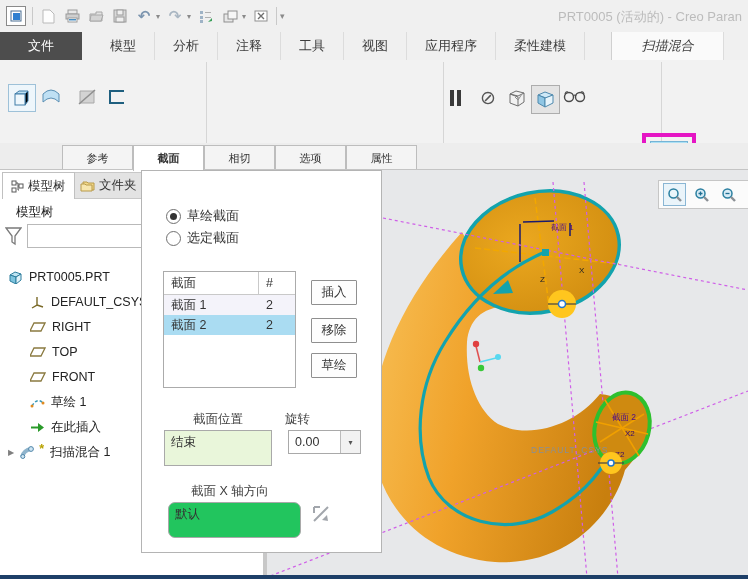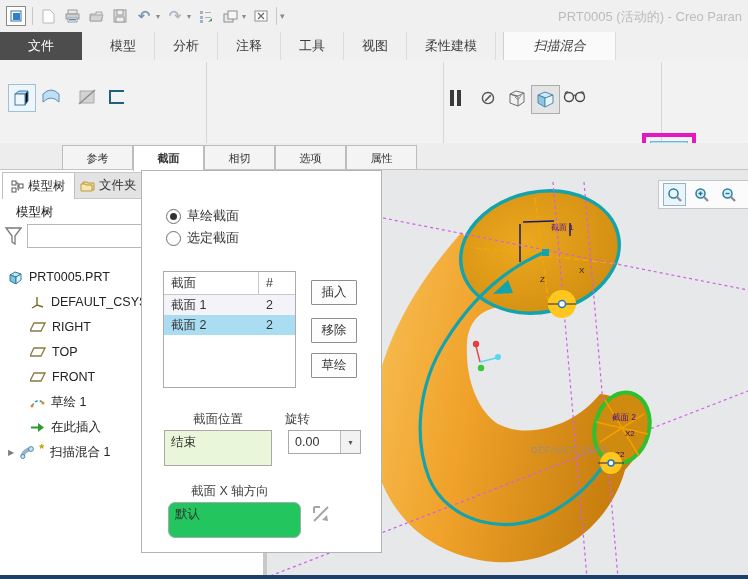--- a/index.html
+++ b/index.html
@@ -7,21 +7,21 @@
        font-family:"Liberation Sans","DejaVu Sans",sans-serif;font-size:12px;color:#333;}
   .abs{position:absolute;}
   
   #titlebar{left:0;top:0;width:748px;height:32px;background:#f0f0f0;}
   .qat{display:flex;align-items:center;gap:6px;position:absolute;left:6px;top:4px;height:24px;}
   .qicon{width:18px;height:18px;display:flex;align-items:center;justify-content:center;color:#9aa2ab;font-size:13px;}
   .qsep{width:1px;height:18px;background:#c9c9c9;}
   .caret{font-size:8px;color:#8a8a8a;margin-left:-3px;}
   #win-title{position:absolute;left:558px;top:8px;color:#bcbcbc;font-size:13px;white-space:nowrap;overflow:hidden;width:190px;}
   
-  #ribbontabs{left:0;top:32px;width:616px;height:28px;background:#f0f0f0;}
+  #ribbontabs{left:0;top:32px;width:724px;height:28px;background:#f0f0f0;}
   .rtab{position:relative;float:left;height:28px;line-height:28px;padding:0 18px;color:#3c3c3c;font-size:13px;border-right:1px solid #dcdcdc;}
   .rtab.file{background:#4d4d4d;color:#fff;width:46px;text-align:center;border-right:none;margin-right:10px;}
   .rtab.activectx{position:absolute;right:0;top:0;width:111px;padding:0;text-align:center;font-style:italic;background:#fafafa;border-left:1px solid #d0d0d0;}
   
   #ribbonbody{left:0;top:60px;width:748px;height:83px;background:#f2f2f2;}
   .rdiv{position:absolute;top:2px;width:1px;height:108px;background:#d6d6d6;}
   .tooli{position:absolute;width:26px;height:26px;display:flex;align-items:center;justify-content:center;}
   .tooli.sel{border:1px solid #9ec1d8;background:#eef6fb;}
   .dashi{position:absolute;display:flex;align-items:center;justify-content:center;color:#3a3a3a;}
   .pausebars{display:flex;gap:3px;}
@@ -148,22 +148,22 @@
     <div id="win-title">PRT0005 (活动的) - Creo Paran</div>
   </div>
 
   <div id="ribbontabs" class="abs">
     <div class="rtab file">文件</div>
     <div class="rtab">模型</div>
     <div class="rtab">分析</div>
     <div class="rtab">注释</div>
     <div class="rtab">工具</div>
     <div class="rtab">视图</div>
+    <div class="rtab">应用程序</div>
     <div class="rtab">柔性建模</div>
-    <div class="rtab">应用程序</div>
     <div class="rtab activectx">扫描混合</div>
   </div>
 
   <div id="ribbonbody" class="abs">
     <div class="rdiv" style="left:206px;height:81px;"></div>
     <div class="rdiv" style="left:443px;"></div>
     <div class="rdiv" style="left:661px;"></div>
 
     <div class="tooli sel" style="left:8px;top:24px;">
       <svg width="20" height="20">

